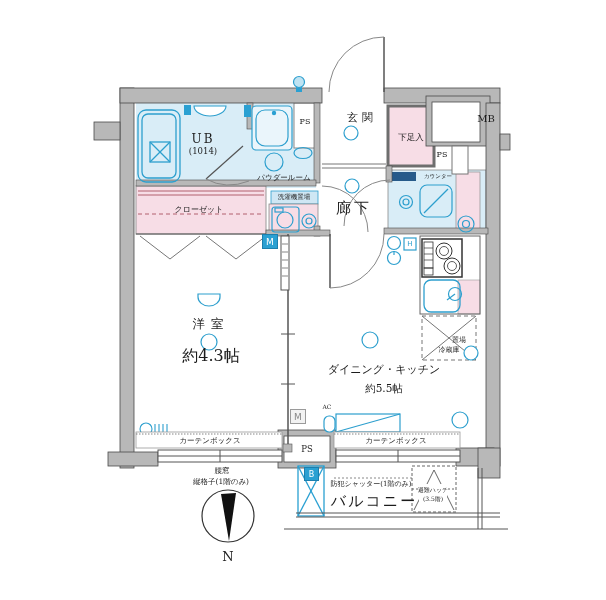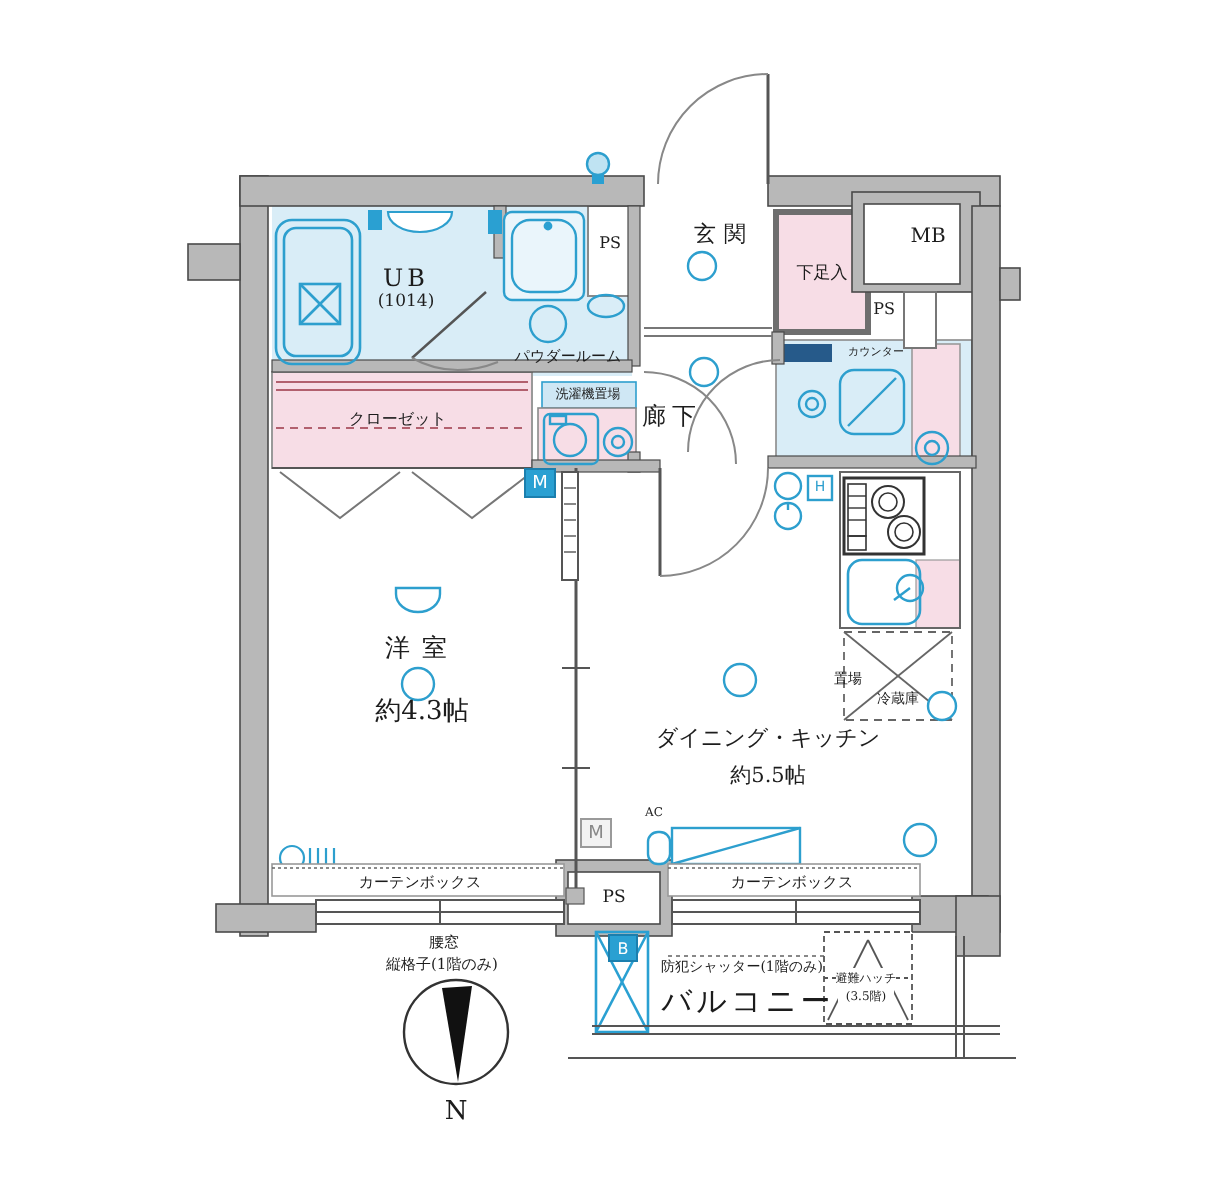--- a/index.html
+++ b/index.html
@@ -233,31 +233,31 @@
   </g>
 </svg>
 
 <div class="lbl" style="left:203px;top:139px;font-size:12px;letter-spacing:2px;text-align:center;">UB</div>
 <div class="lbl" style="left:203px;top:151px;font-size:8.5px;">(1014)</div>
 <div class="lbl" style="left:284px;top:178px;font-size:7.5px;">パウダールーム</div>
 <div class="lbl" style="left:294px;top:197px;font-size:6.5px;">洗濯機置場</div>
 <div class="lbl" style="left:199px;top:210px;font-size:8px;">クローゼット</div>
 <div class="lbl" style="left:362px;top:117px;font-size:11px;letter-spacing:4px;">玄関</div>
 <div class="lbl" style="left:411px;top:137px;font-size:8.5px;">下足入</div>
-<div class="lbl" style="left:464px;top:119px;font-size:10px;text-align:right;">MB</div>
+<div class="lbl" style="left:486px;top:119px;font-size:10px;text-align:right;">MB</div>
 <div class="lbl" style="left:305px;top:122px;font-size:8px;">PS</div>
 <div class="lbl" style="left:442px;top:155px;font-size:8px;">PS</div>
 <div class="lbl" style="left:438px;top:177px;font-size:5.5px;">カウンター</div>
-<div class="lbl" style="left:336px;top:208px;font-size:12px;letter-spacing:3px;">廊下</div>
+<div class="lbl" style="left:354px;top:208px;font-size:15px;letter-spacing:3px;">廊下</div>
 <div class="lbl" style="left:211px;top:324px;font-size:12.5px;letter-spacing:6px;">洋室</div>
-<div class="lbl" style="left:211px;top:356px;font-size:13px;text-align:center;">約4.3帖</div>
+<div class="lbl" style="left:211px;top:356px;font-size:16px;text-align:center;">約4.3帖</div>
 <div class="lbl" style="left:384px;top:369px;font-size:11px;">ダイニング・キッチン</div>
 <div class="lbl" style="left:384px;top:388px;font-size:10.5px;">約5.5帖</div>
 <div class="lbl" style="left:449px;top:350px;font-size:7px;">冷蔵庫</div>
-<div class="lbl" style="left:424px;top:340px;font-size:7px;">置場</div>
+<div class="lbl" style="left:459px;top:340px;font-size:7px;">置場</div>
 <div class="lbl" style="left:210px;top:441px;font-size:7.5px;">カーテンボックス</div>
 <div class="lbl" style="left:396px;top:441px;font-size:7.5px;">カーテンボックス</div>
 <div class="lbl" style="left:307px;top:449px;font-size:8.5px;">PS</div>
 <div class="lbl" style="left:327px;top:407px;font-size:6px;">AC</div>
 <div class="lbl cyan" style="left:410px;top:244px;font-size:7px;font-family:'DejaVu Sans',sans-serif;">H</div>
 <div class="lbl" style="left:371px;top:484px;font-size:7px;">防犯シャッター(1階のみ)</div>
 <div class="lbl" style="left:374px;top:501px;font-size:15px;letter-spacing:2px;">バルコニー</div>
 <div class="lbl" style="left:433px;top:490px;font-size:6px;">避難ハッチ</div>
 <div class="lbl" style="left:433px;top:499px;font-size:6px;">(3.5階)</div>
 <div class="lbl" style="left:222px;top:471px;font-size:7.5px;">腰窓</div>

